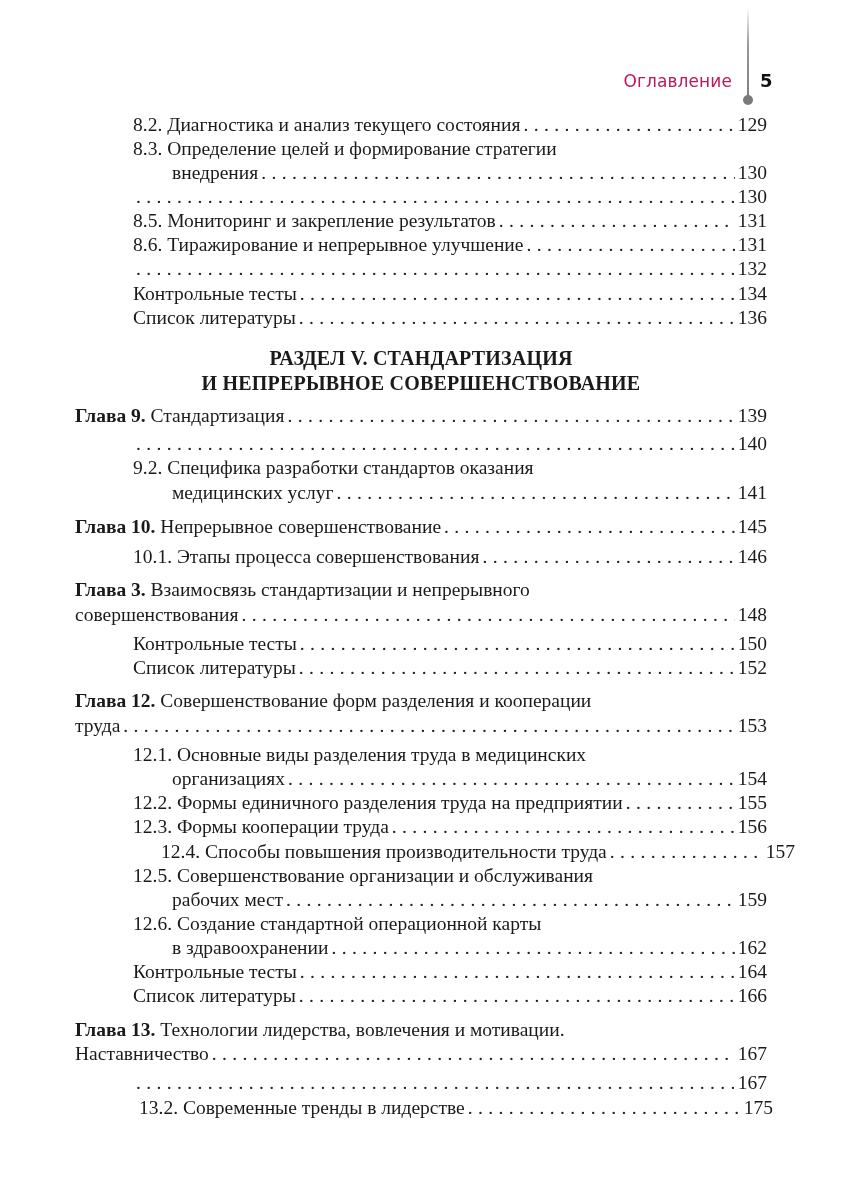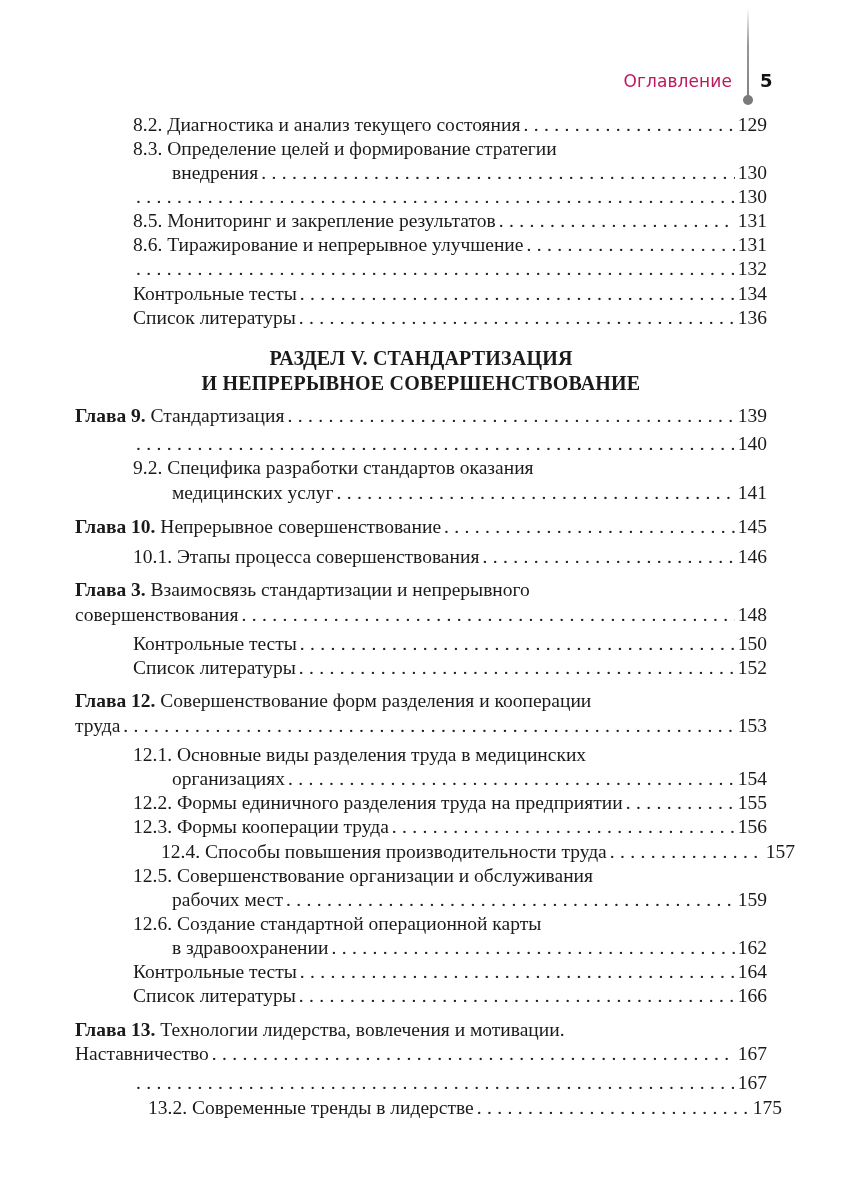--- a/index.html
+++ b/index.html
@@ -194,19 +194,19 @@
   </div>
   <div class="row" style="top:1042px;left:75px;width:692px;">
     <span class="lbl">Наставничество</span>
     <span class="dots"></span>
     <span class="pg">167</span>
   </div>
   <div class="row" style="top:1071px;left:133px;width:634px;">
     <span class="dots"></span>
     <span class="pg">167</span>
   </div>
-  <div class="row" style="top:1096px;left:148px;width:634px;">
+  <div class="row" style="top:1096px;left:139px;width:634px;">
     <span class="lbl"><span>13.2.</span> <span>Современные тренды в лидерстве</span></span>
     <span class="dots"></span>
     <span class="pg">175</span>
   </div>
 
 </div>
 
 </body></html>

